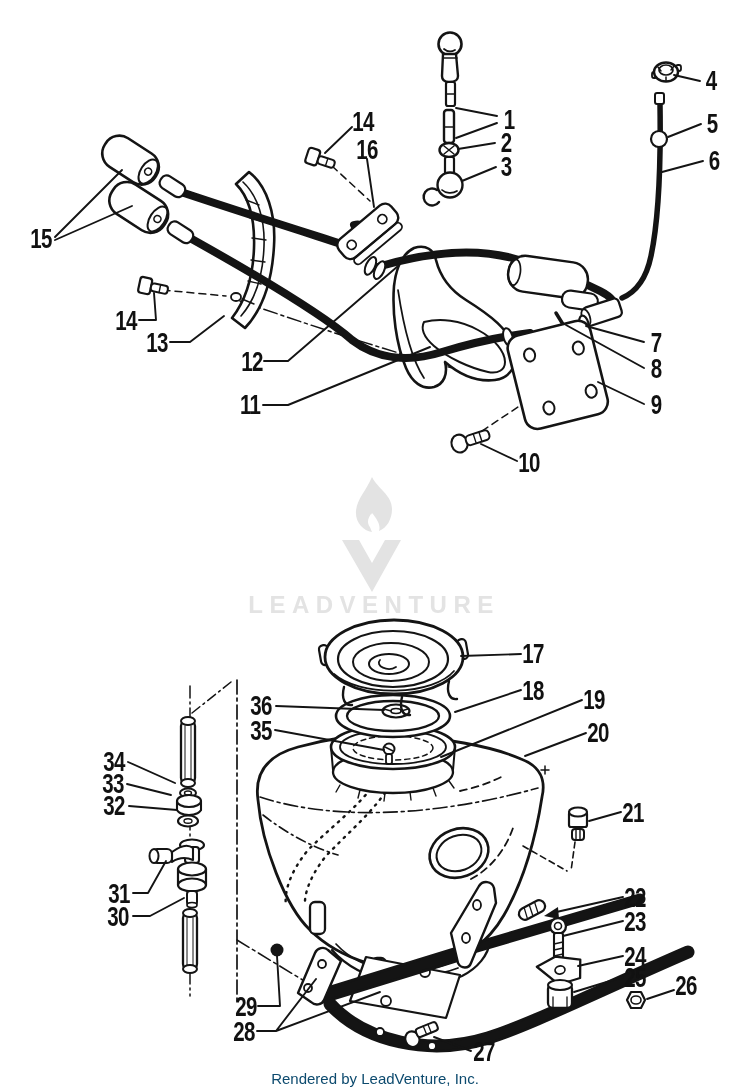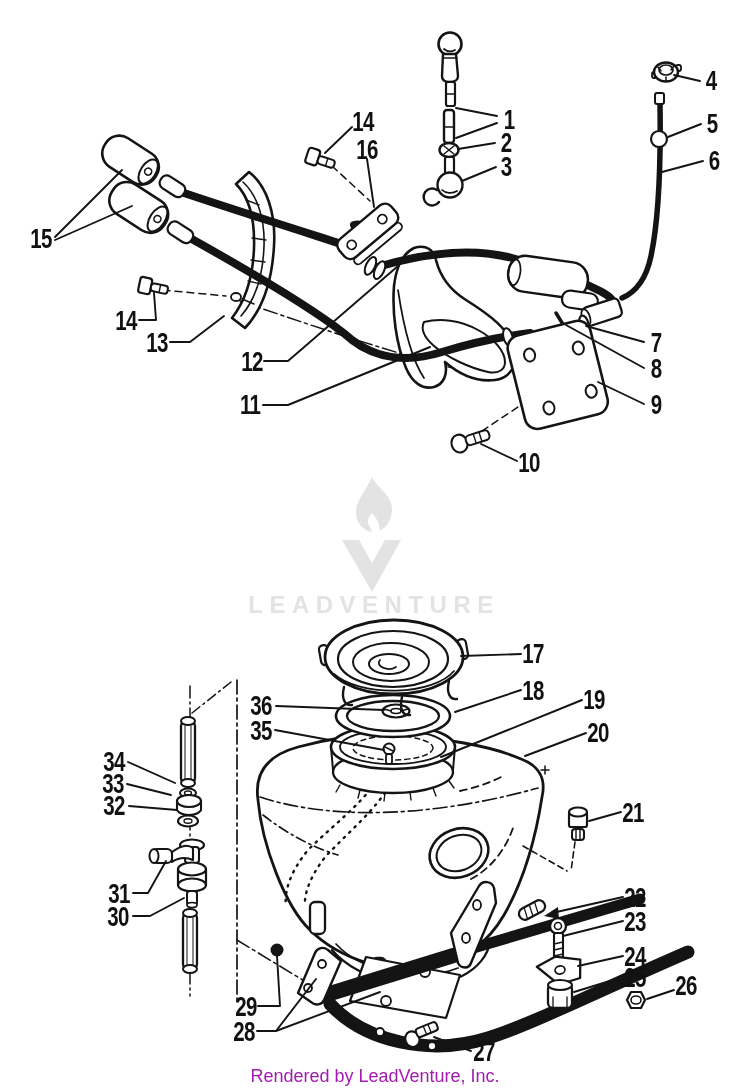--- a/index.html
+++ b/index.html
@@ -13,21 +13,21 @@
   .wh{fill:#ffffff;stroke:#141414;}
   .blk{fill:#141414;stroke:none;}
   
   .callout{
     position:absolute;color:#111;font-weight:bold;font-size:27px;line-height:1;
     letter-spacing:-1px;white-space:nowrap;
     transform:translate(-50%,-50%) scaleX(0.76);
   }
   .footer-credit{
     position:absolute;left:50%;bottom:4px;transform:translateX(-50%);
-    font-size:18px;color:#a21caf;white-space:nowrap;
+    font-size:15px;color:#0c4a6e;white-space:nowrap;
   }
 </style>
 </head>
 <body>
 
 <div class="stage">
 
   <svg width="750" height="1091" viewBox="0 0 750 1091" stroke-linecap="round" stroke-linejoin="round">
 
     <g fill="#e3e3e3">

